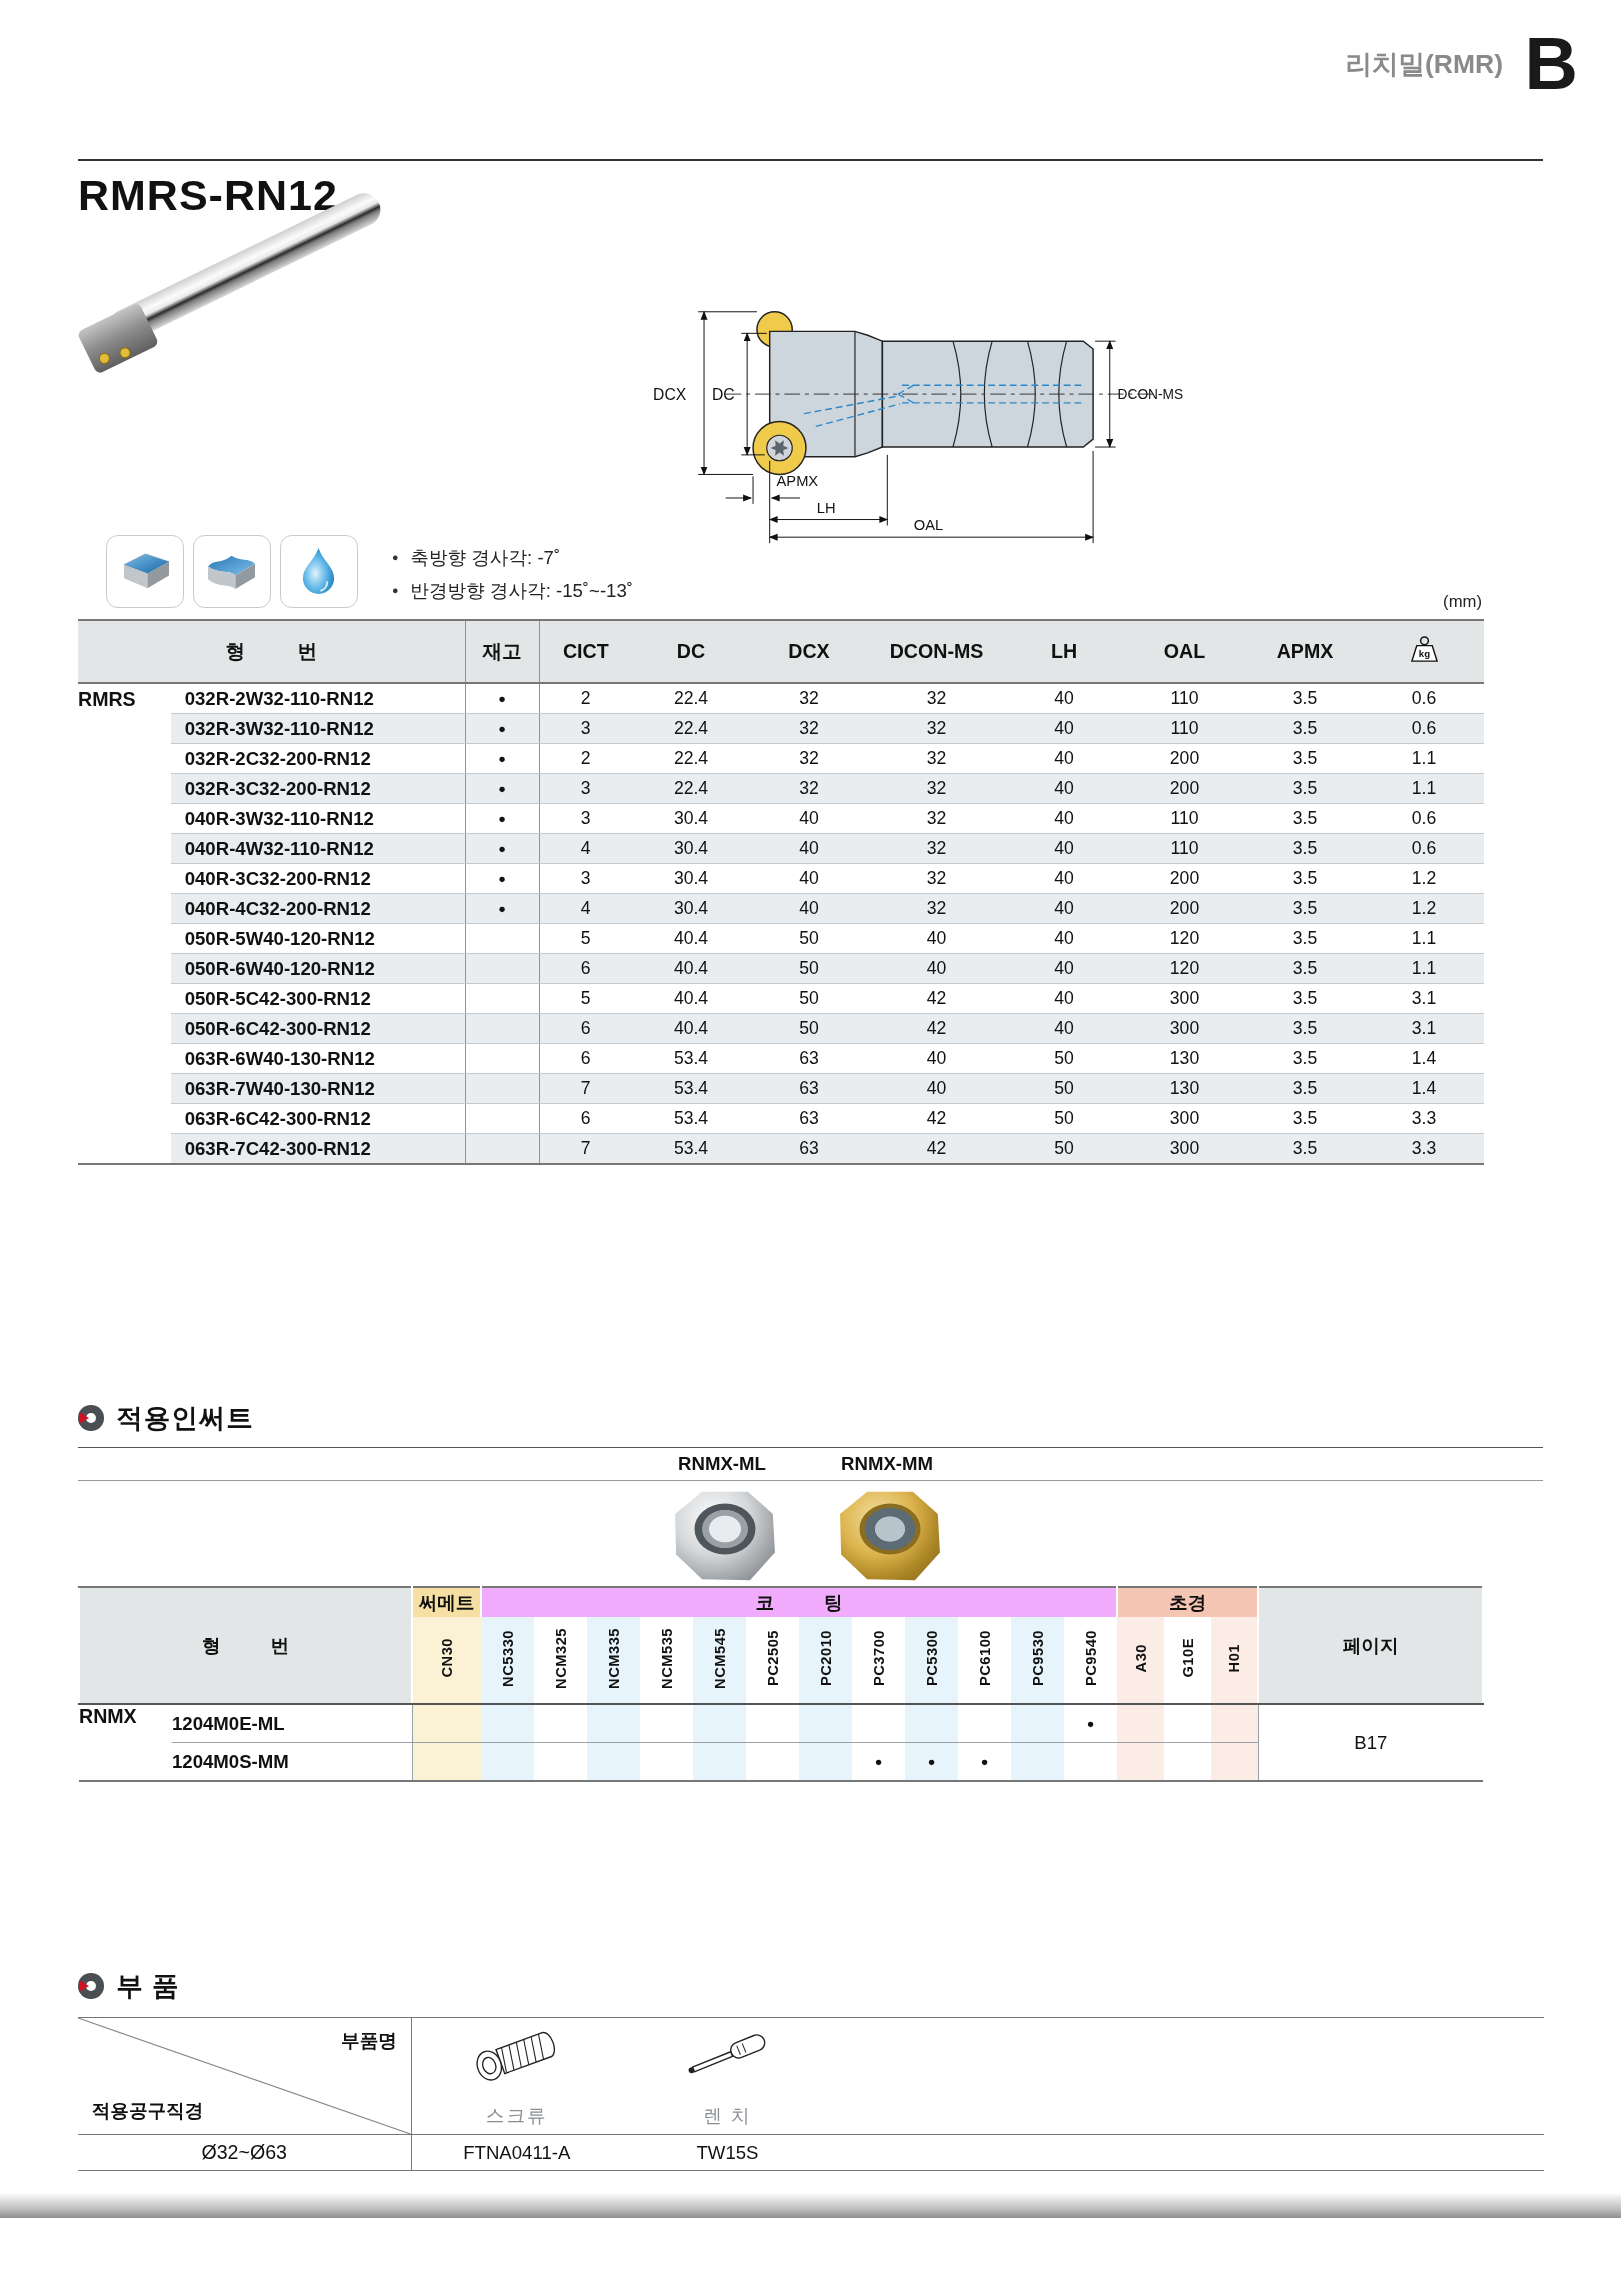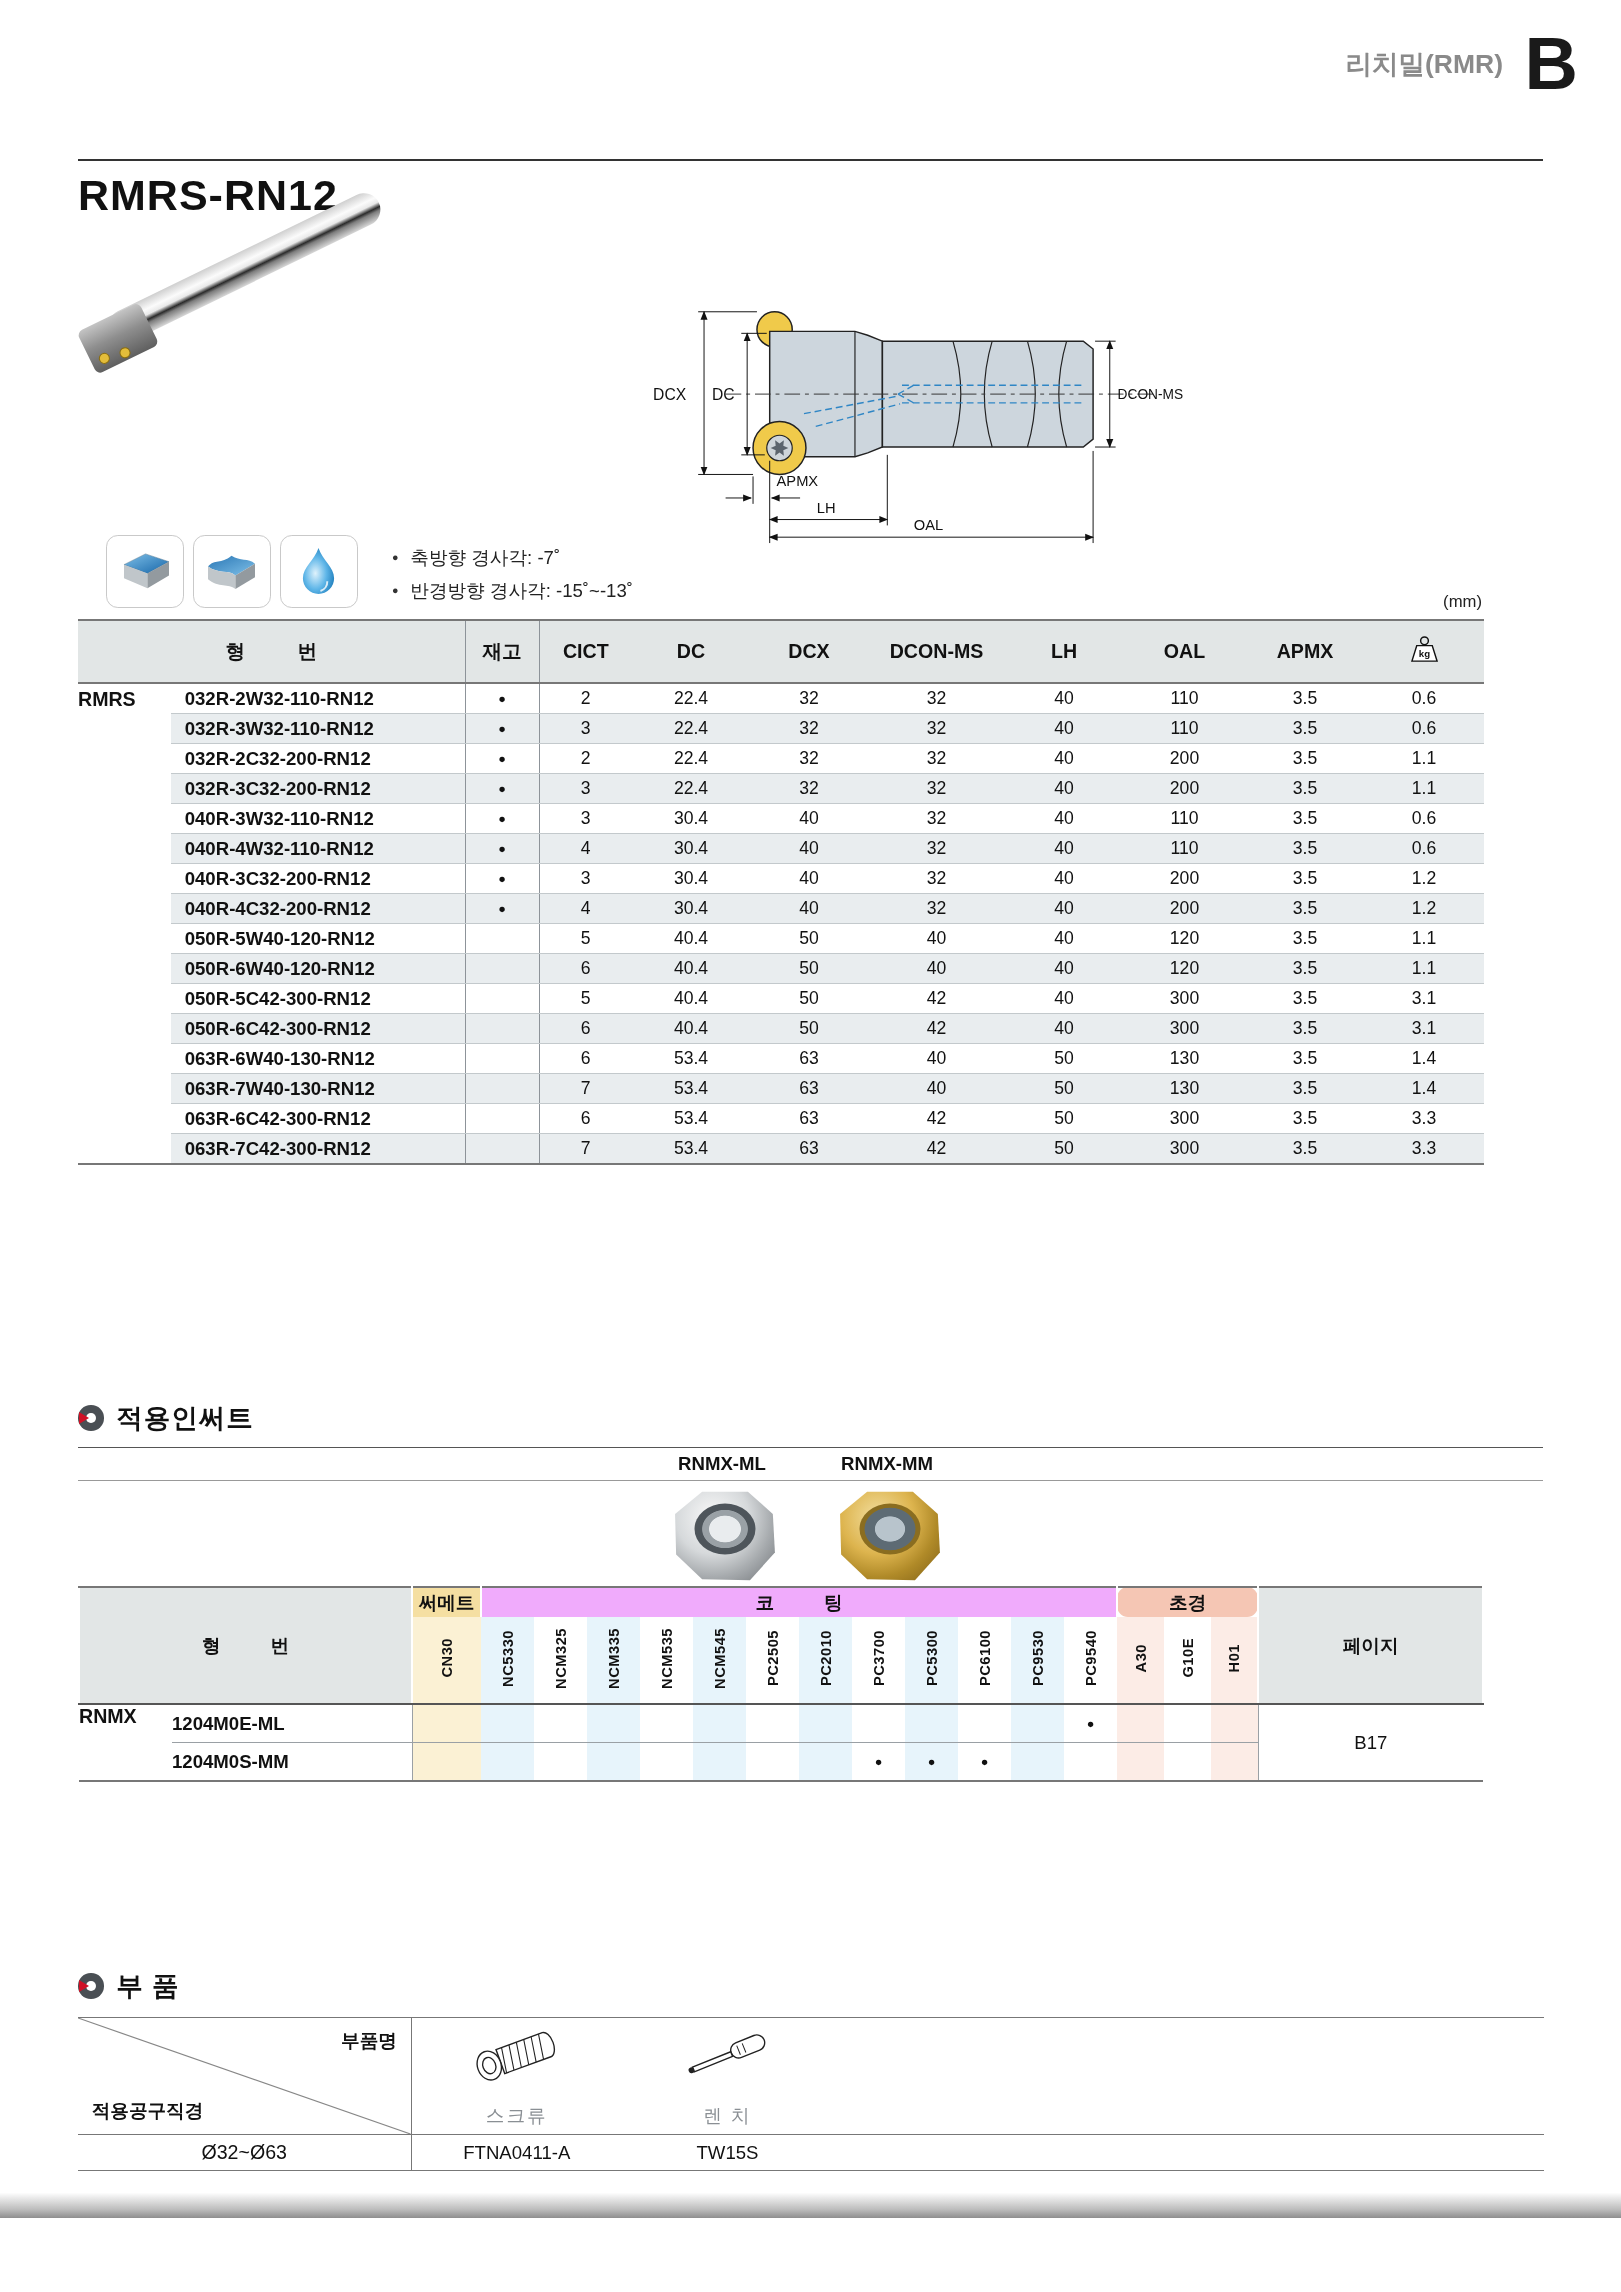--- a/index.html
+++ b/index.html
@@ -82,21 +82,21 @@
   .insert-photo.gold .hole{background:radial-gradient(ellipse at center,#b8c4cc 0 34%,#5d6b74 36% 58%,#8a6d20 60%);}
 
   
   .ins-table{position:absolute;left:78px;top:1586px;width:1404px;border-collapse:collapse;table-layout:fixed;}
   .ins-table th,.ins-table td{padding:0;}
   .ins-table thead th{font-size:18.6px;font-weight:bold;text-align:center;}
   .grp{height:29px;border-top:2px solid #777;border-left:2px solid #fff;border-right:2px solid #fff;}
   .g-model,.g-page{background:#e2e6e6;border-bottom:2px solid #555;}
   .g-cermet{background:#f5dfa2;}
   .g-coat{background:#f0abfc;}
-  .g-carb{background:#f5c6b4;border-radius:11px;}
+  .g-carb{background:#f5c6b4;}
   .sub-cell{height:86px;text-align:center;vertical-align:middle;border-bottom:2px solid #555;}
   .vtxt{display:inline-block;writing-mode:vertical-rl;transform:rotate(180deg);
         font-size:14.7px;font-weight:bold;letter-spacing:0.5px;}
   .t-cermet{background:#fbf1d4;}
   .t-coat-a{background:#e7f4fb;}
   .t-coat-b{background:#fff;}
   .t-carb-a{background:#fcece6;}
   .t-carb-b{background:#fff;}
   .col-first{border-left:1px solid #9aa0a5;}
   .ins-table .mark-cell{height:37px;text-align:center;font-size:12.7px;}

